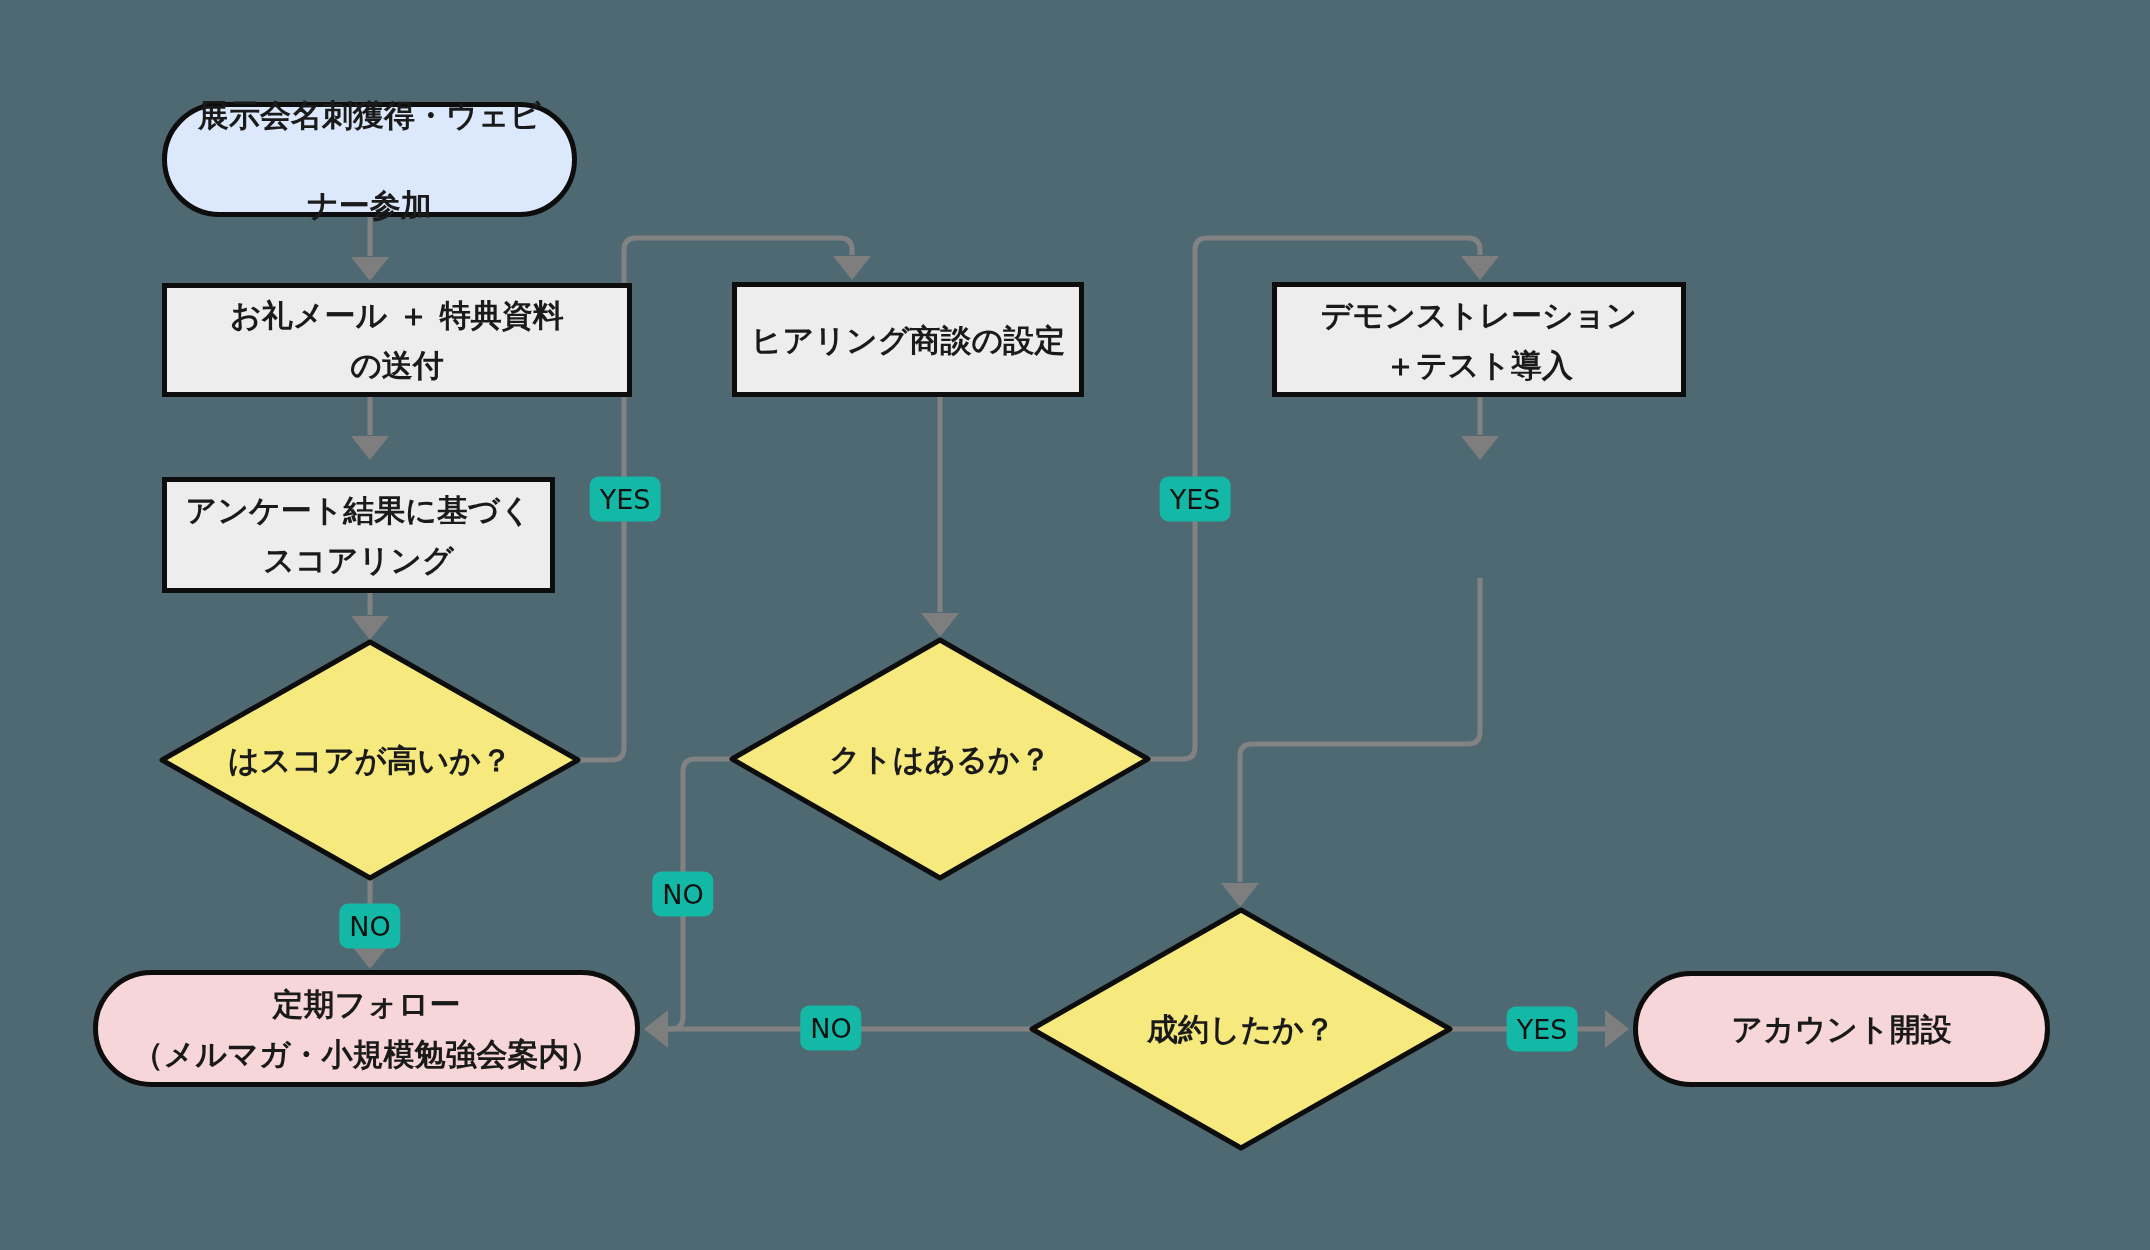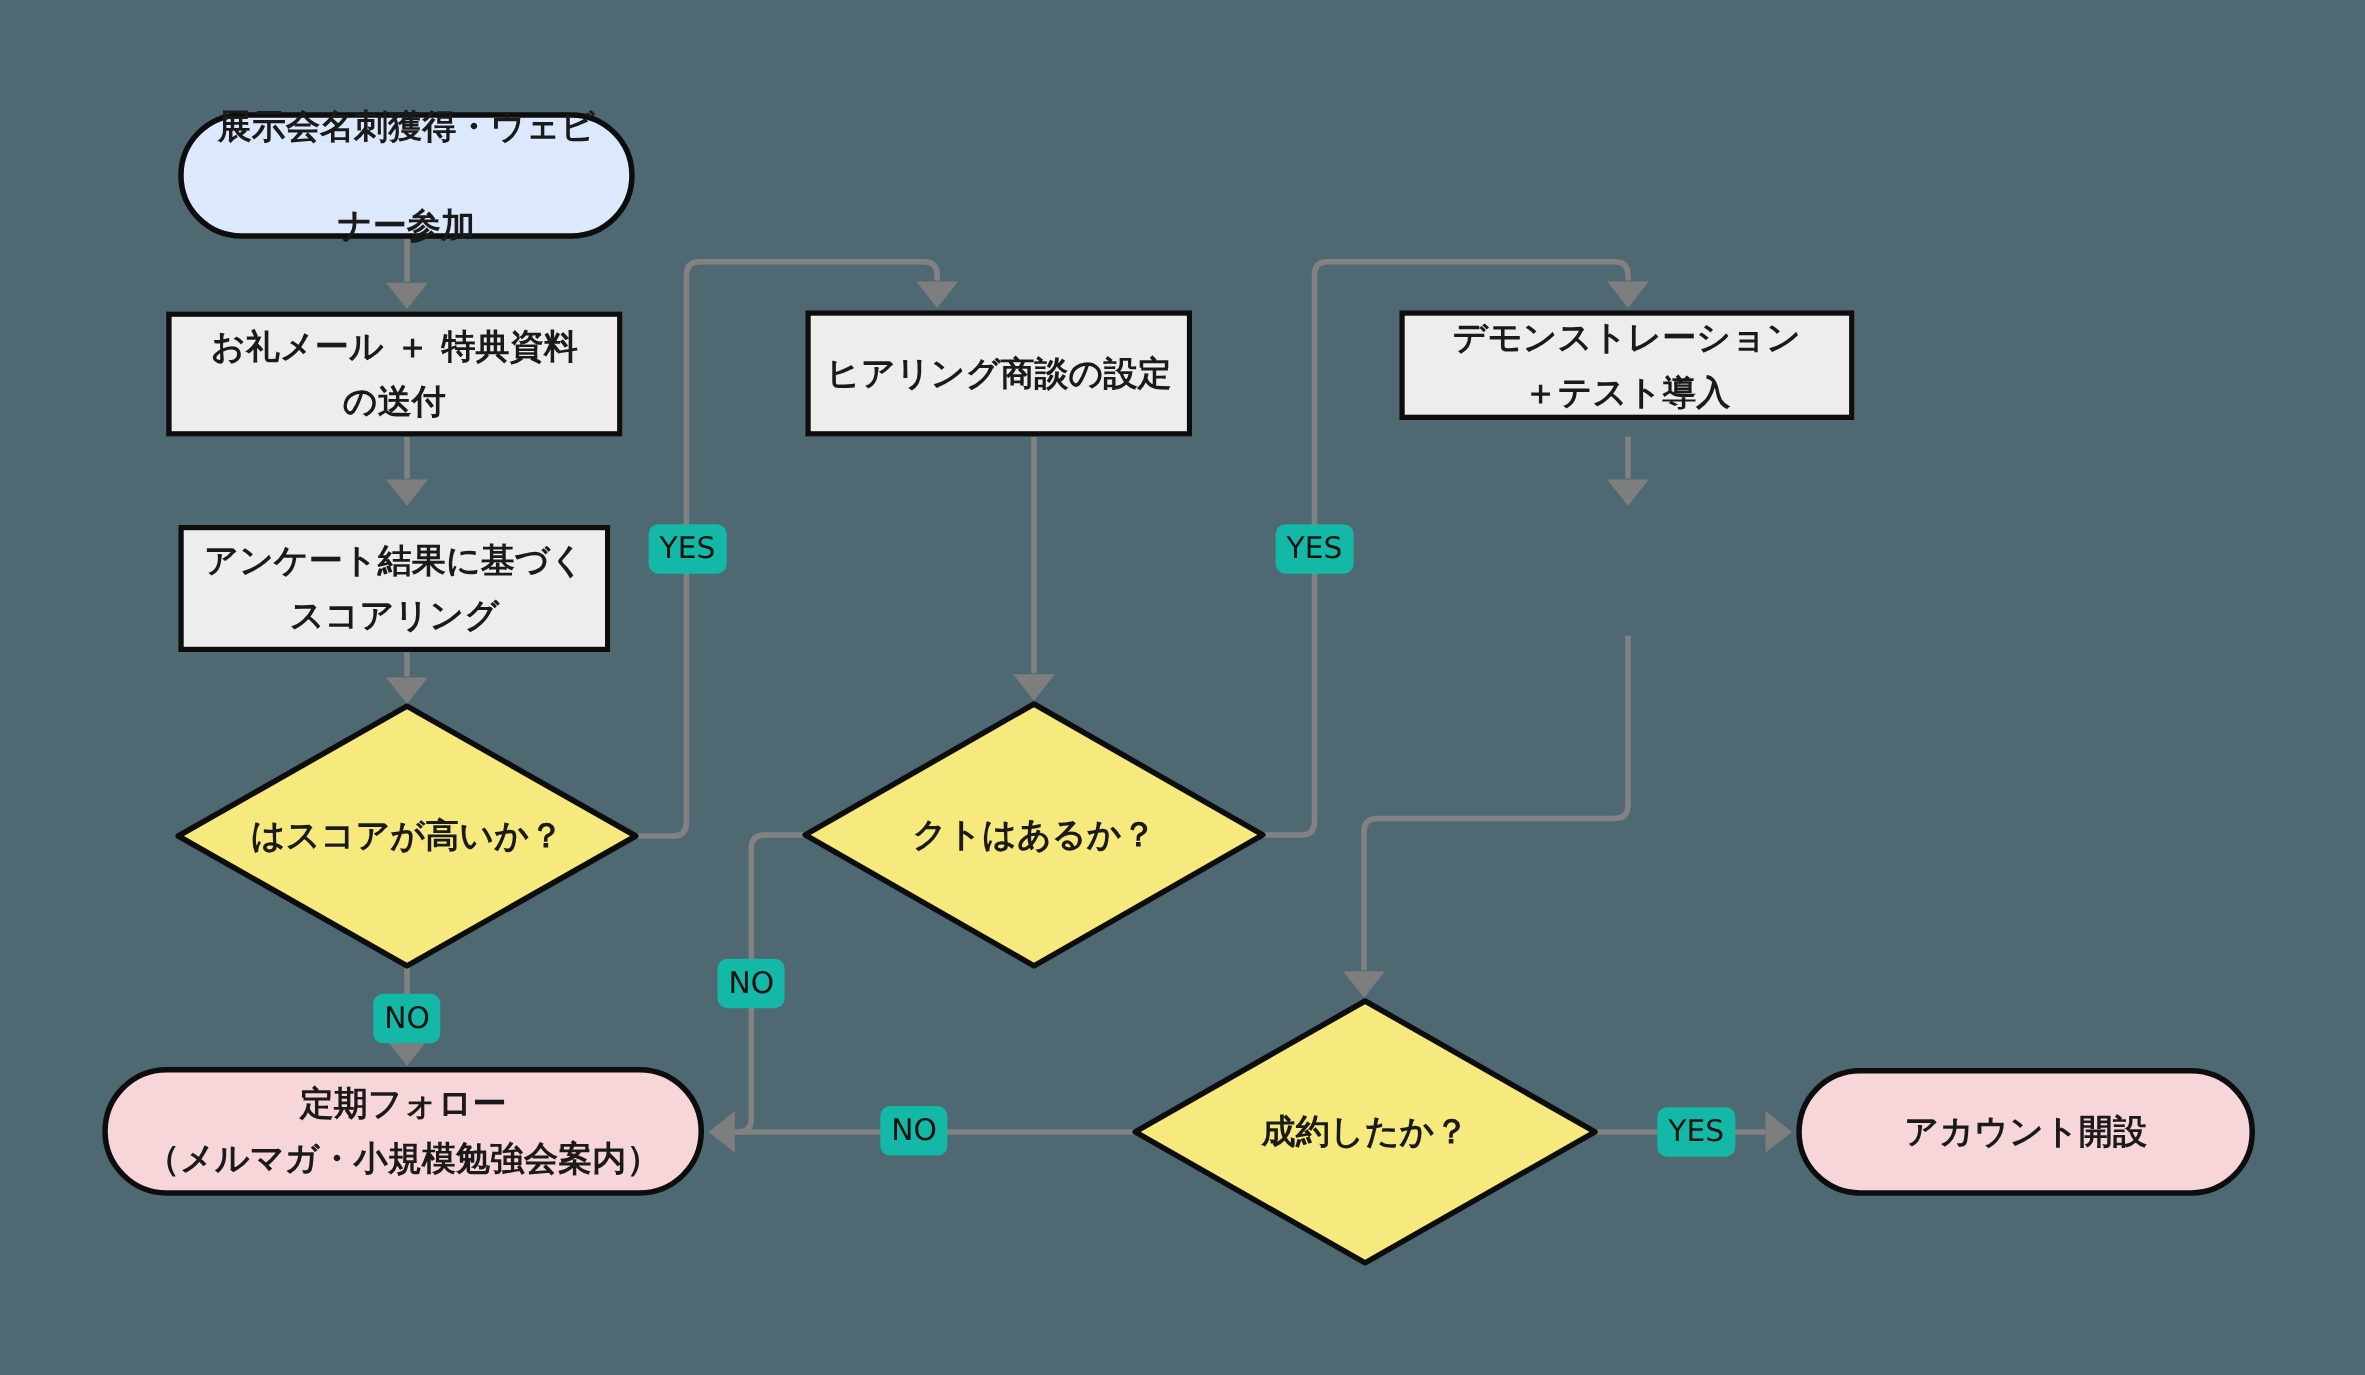--- a/index.html
+++ b/index.html
@@ -118,21 +118,21 @@
     <polygon class="decision-shape" points="370,642 578,760 370,878 162,760"></polygon>
     <polygon class="decision-shape" points="940,640 1148,759 940,878 732,759"></polygon>
     <polygon class="decision-shape" points="1241,910 1450,1029 1241,1148 1032,1029"></polygon>
   </svg>
 
   <div class="node shape-stadium fill-blue" style="left:162px; top:102px; width:415px; height:115px;gap:40px;">
     <div class="nline">展示会名刺獲得・ウェビ</div>
     <div class="nline">ナー参加</div>
   </div>
 
-  <div class="node shape-rect" style="left:151px; top:283px; width:415px; height:114px;">
+  <div class="node shape-rect" style="left:162px; top:283px; width:470px; height:114px;">
     <div class="nline">お礼メール ＋ 特典資料</div>
     <div class="nline">の送付</div>
   </div>
 
   <div class="node shape-rect" style="left:162px; top:477px; width:393px; height:116px;justify-content:center;">
     <div class="nline">アンケート結果に基づく</div>
     <div class="nline">スコアリング</div>
   </div>
 
   <div class="node decision-text" style="left:162px; top:642px; width:416px; height:236px;">
@@ -145,21 +145,21 @@
   </div>
 
   <div class="node shape-rect" style="left:732px; top:282px; width:352px; height:115px;">
     <div class="nline">ヒアリング商談の設定</div>
   </div>
 
   <div class="node decision-text" style="left:732px; top:640px; width:416px; height:238px;">
     <div class="nline">クトはあるか？</div>
   </div>
 
-  <div class="node shape-rect" style="left:1272px; top:282px; width:414px; height:100px;">
+  <div class="node shape-rect" style="left:1272px; top:282px; width:414px; height:115px;">
     <div class="nline">デモンストレーション</div>
     <div class="nline">＋テスト導入</div>
   </div>
 
 
   <div class="node decision-text" style="left:1032px; top:910px; width:418px; height:238px;">
     <div class="nline">成約したか？</div>
   </div>
 
   <div class="node shape-stadium fill-pink" style="left:1633px; top:971px; width:417px; height:116px;">

